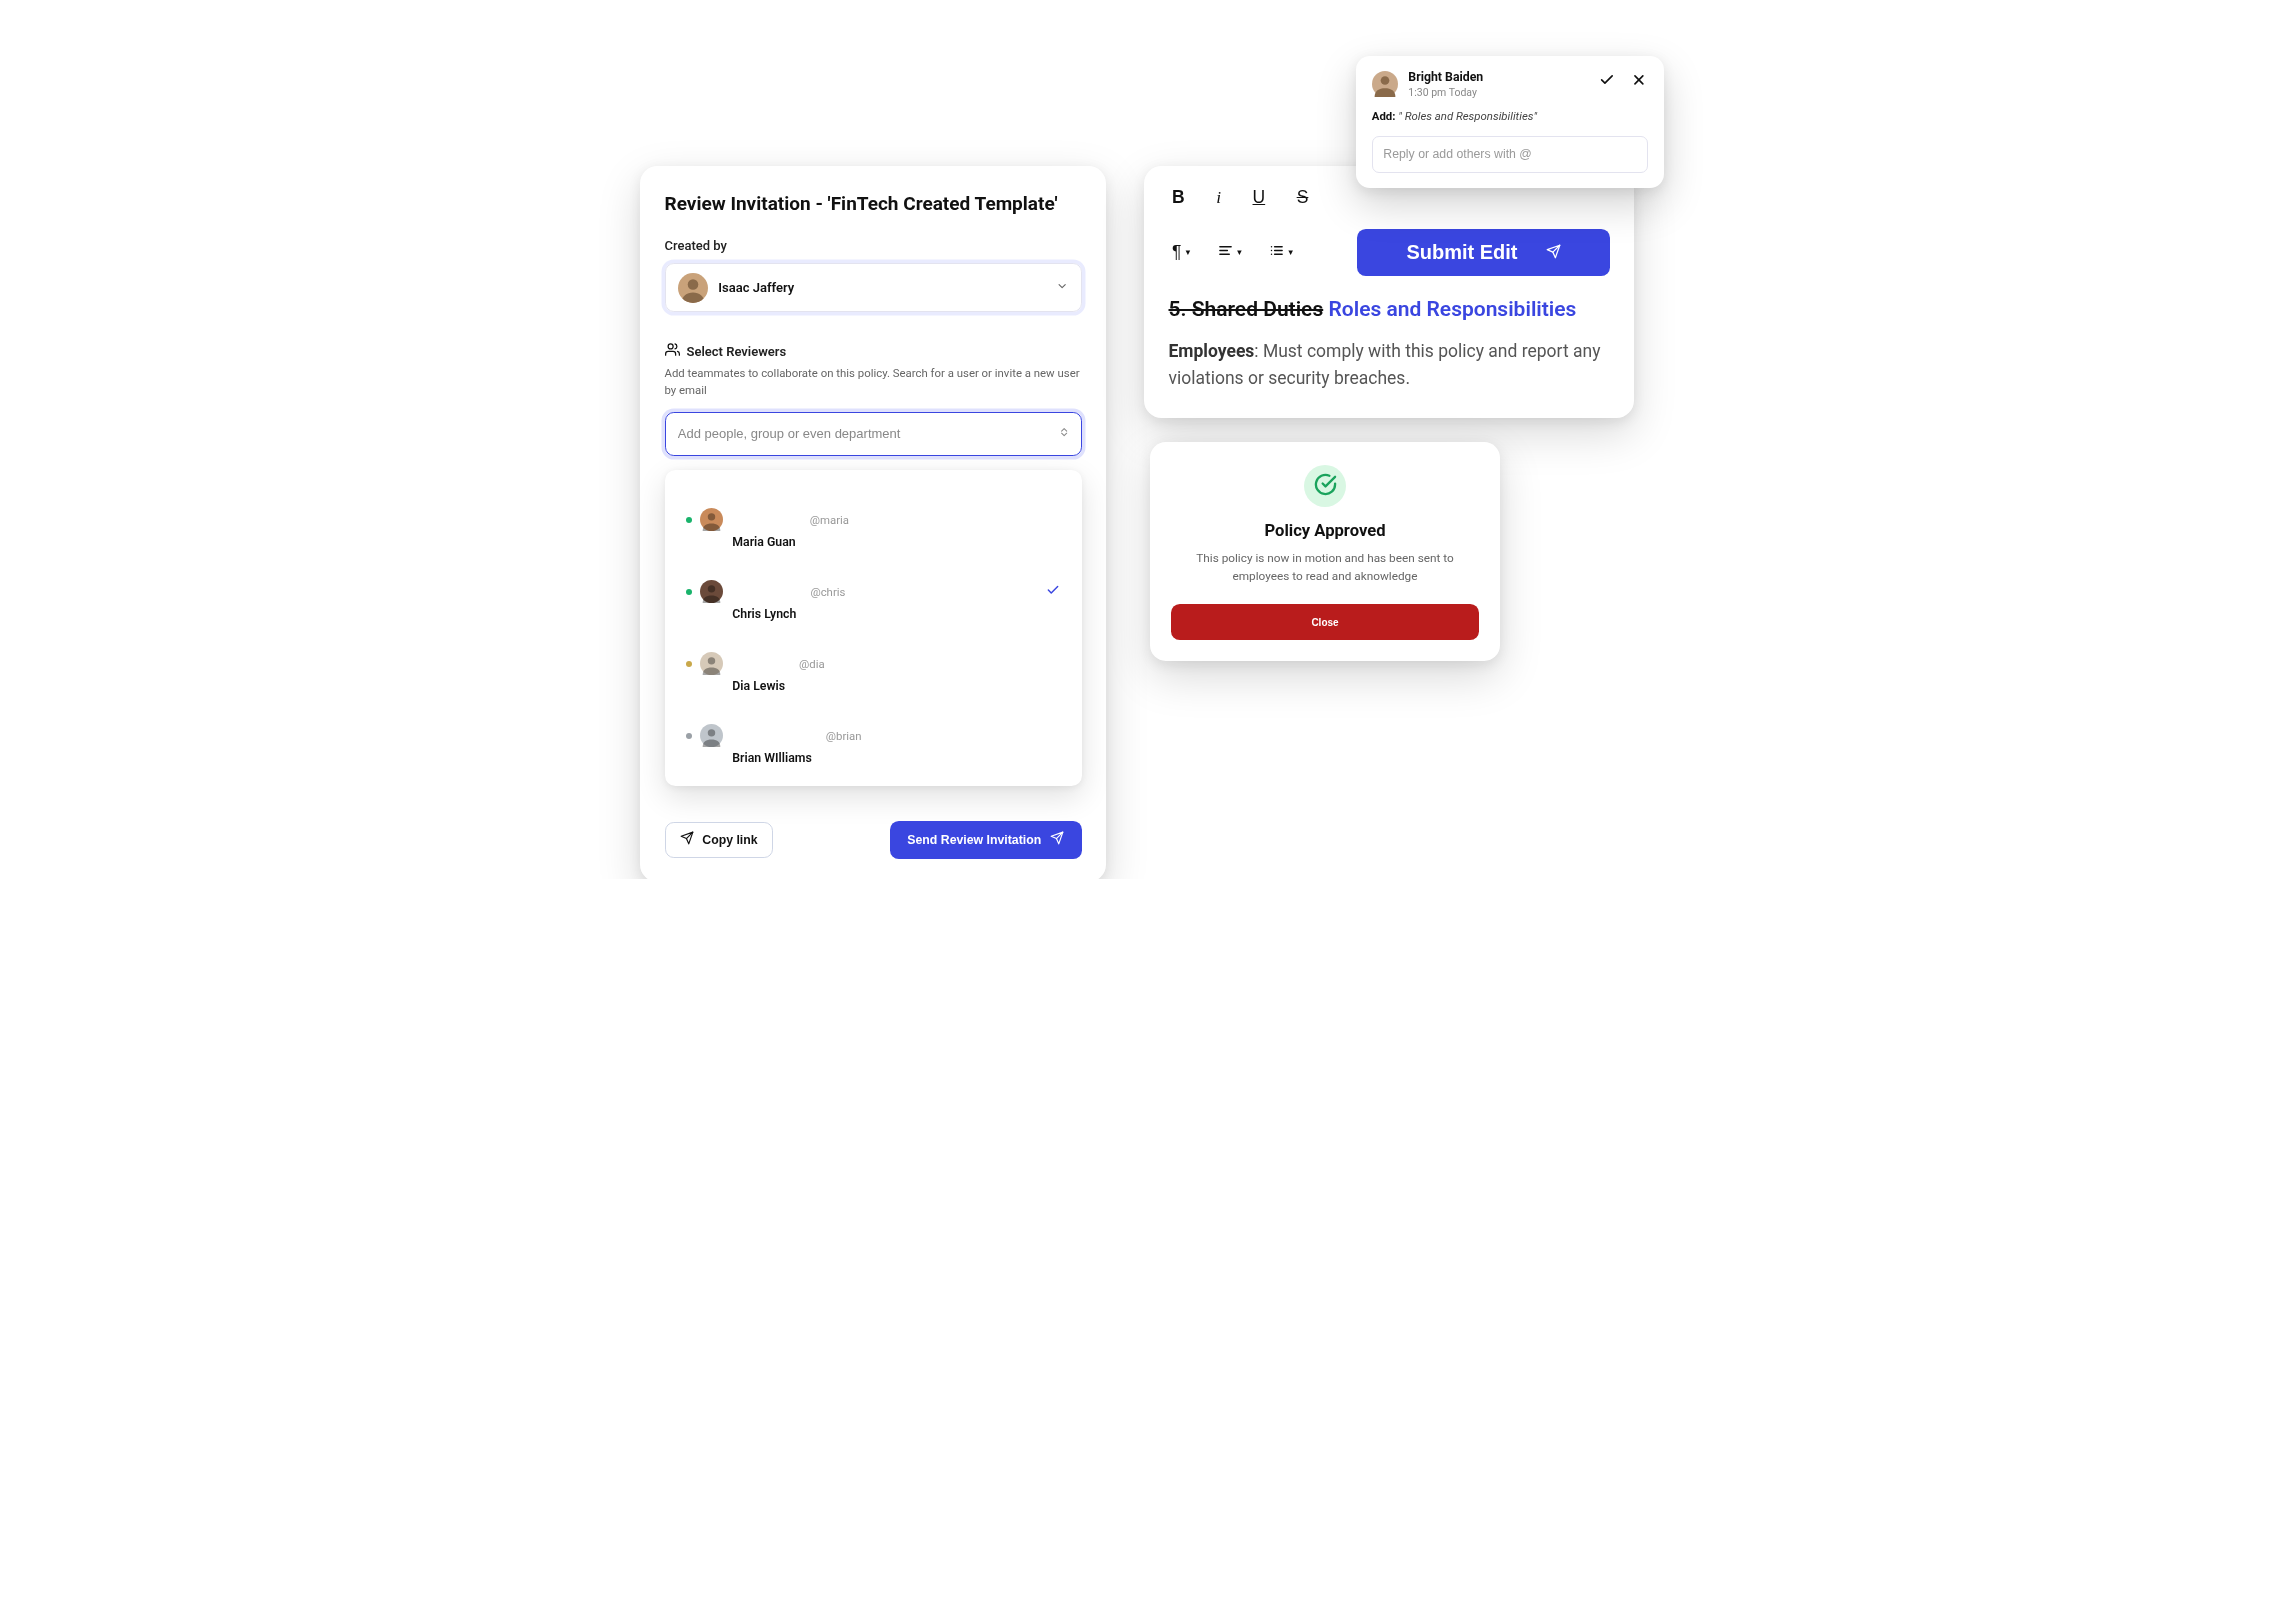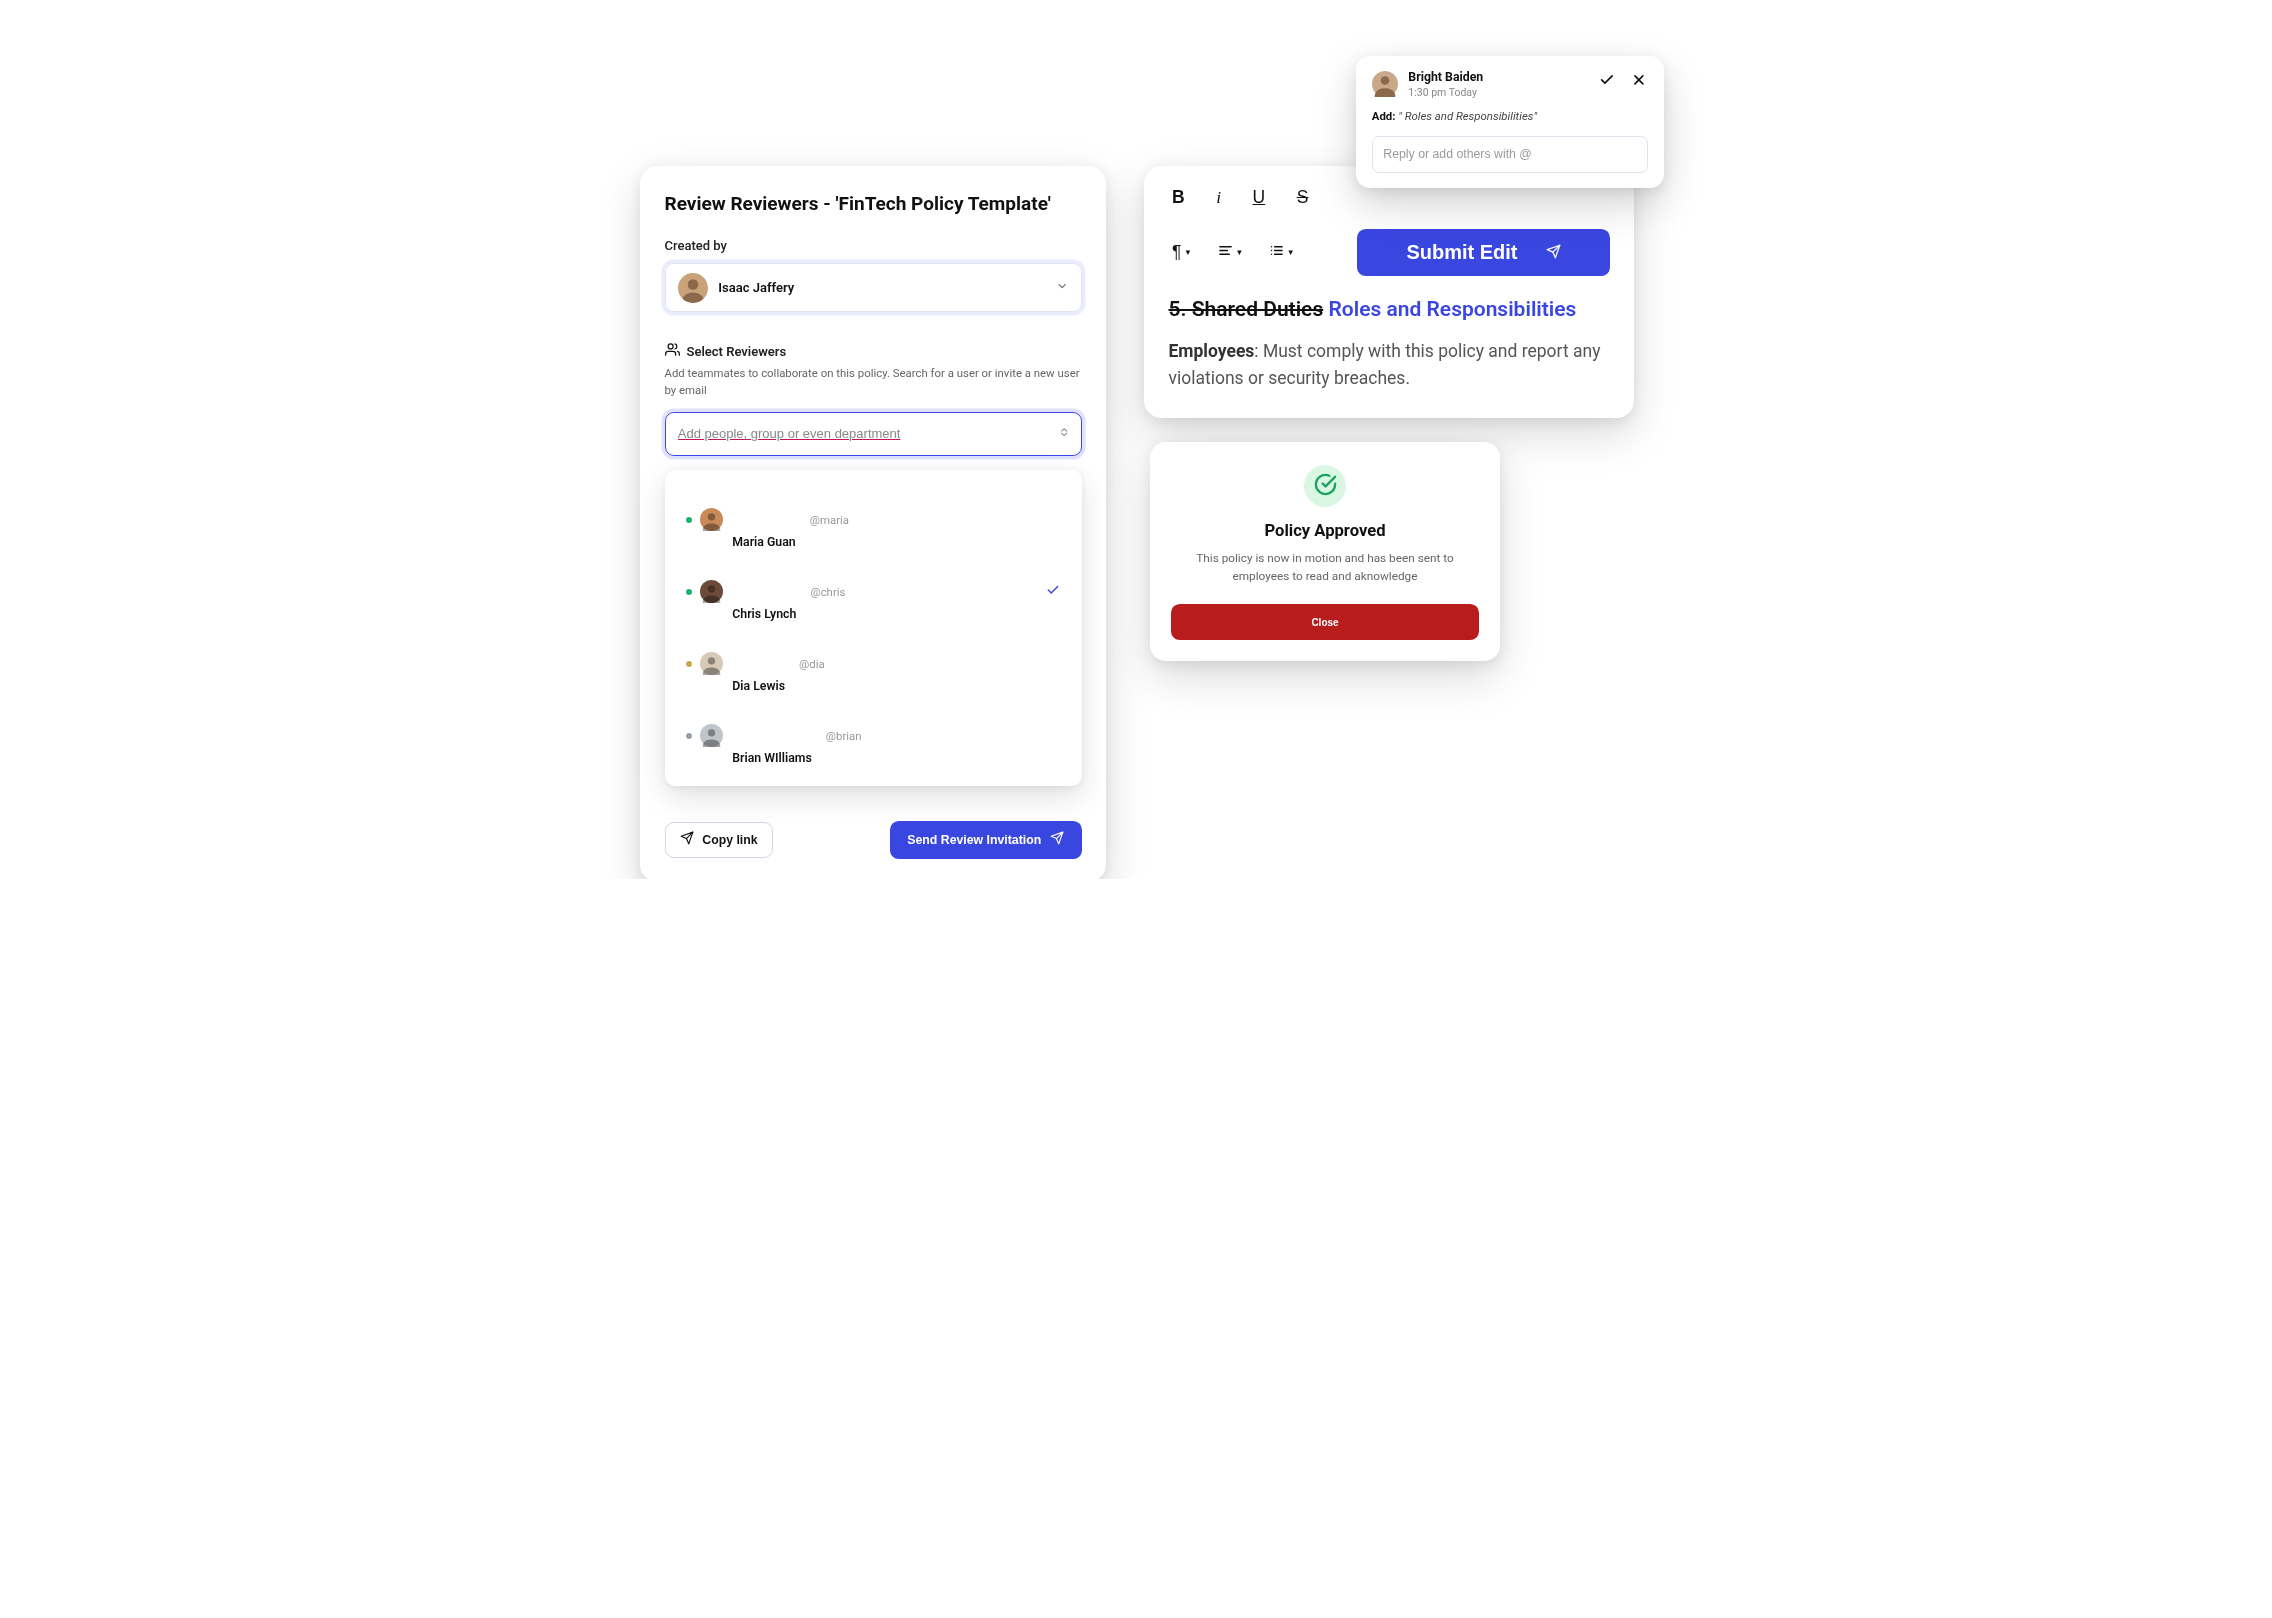--- a/index.html
+++ b/index.html
@@ -52,21 +52,21 @@
   .people-input-wrap {
     border: 0.9px solid #3a46e0;
     border-radius: 8.8px;
     height: 44px;
     display:flex; align-items:center;
     padding: 0 10.5px 0 12.3px;
     box-shadow: 0 0 0 3.5px rgba(78,90,244,0.18);
     margin-bottom: 14px;
   }
   .people-input {
-    flex:1; border:none; outline:none; font-size:13px; color:#be185d; background:transparent;text-decoration:underline;
+    flex:1; border:none; outline:none; font-size:13px; color:#15803d; background:transparent;
   }
   .people-input::placeholder { color:#888; }
   .sort-icon { color:#888; font-size:12.3px; }
 
   .people-dropdown {
     background:#fff; border-radius:10.5px;
     box-shadow: 0 10.5px 30px rgba(0,0,0,0.12), 0 1.8px 7px rgba(0,0,0,0.06);
     padding: 14px 12.3px;
   }
   .person-row {
@@ -160,21 +160,21 @@
     width:100%; border:none; border-radius:8.8px; background:#b91c1c; color:#fff;
     padding:12.3px 0; font-size:10px; font-weight:700; cursor:pointer;
   }
 </style>
 </head>
 <body>
 
 <div class="stage">
 
   <div class="invite-card">
-    <div class="invite-title">Review Reviewers -  'FinTech Policy Template'</div>
+    <div class="invite-title">Review Invitation -  'FinTech Created Template'</div>
 
     <div class="field-label">Created by</div>
     <div class="created-by-select">
       <div class="created-by-left">
         <span class="avatar-circle" style="background:#c9a27a">
           <svg width="30" height="30" viewBox="0 0 34 34">
               <circle cx="17" cy="13" r="6" fill="#8a6a4a"></circle>
               <path d="M4 34c0-8 6-12 13-12s13 4 13 12" fill="#8a6a4a"></path>
             </svg>
         </span>

